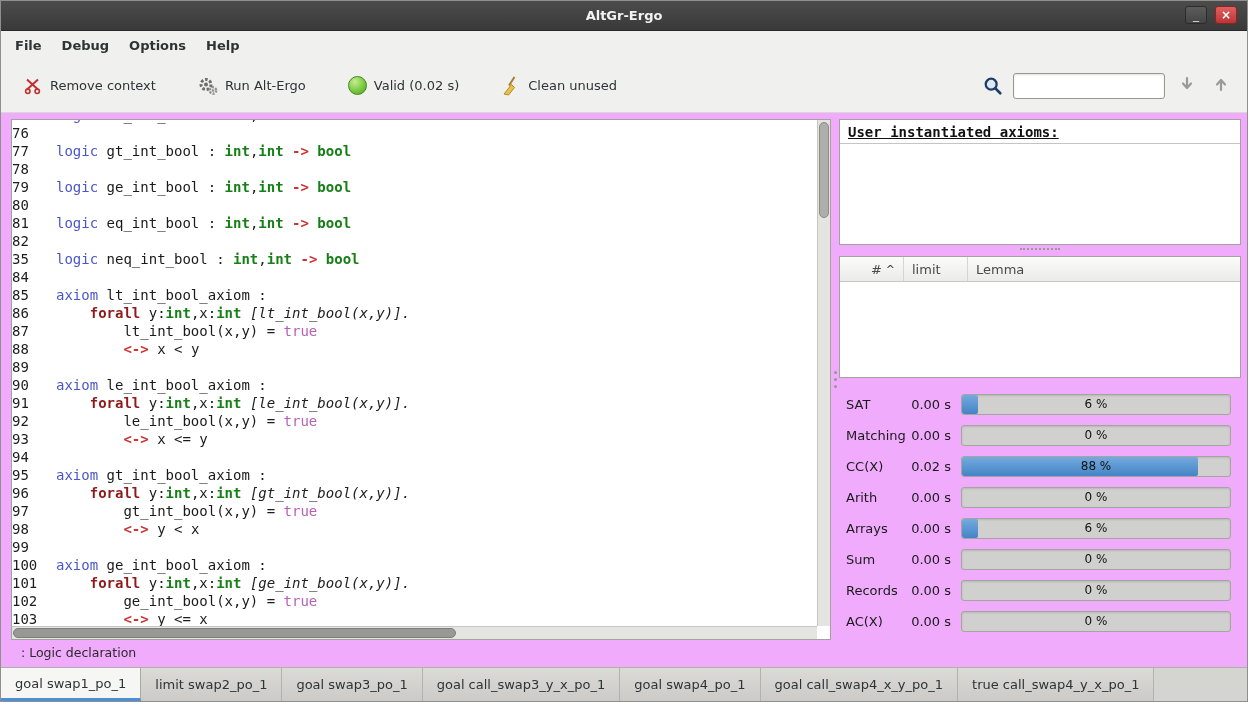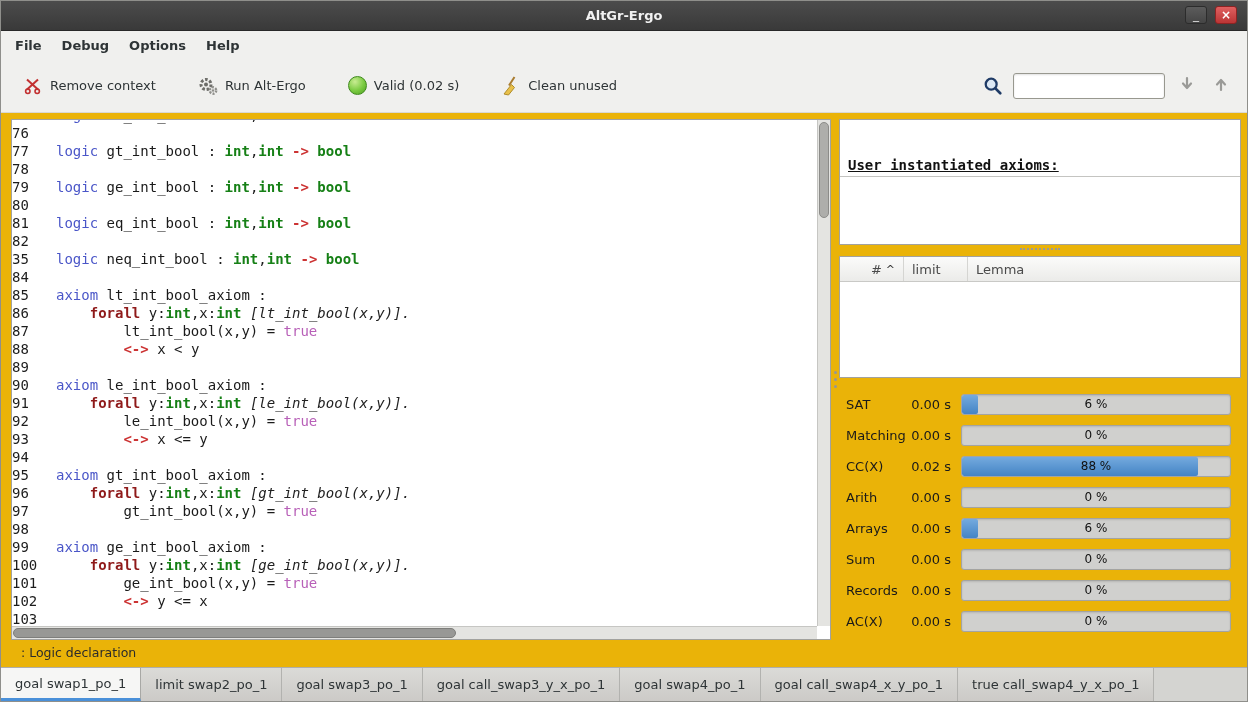--- a/index.html
+++ b/index.html
@@ -1,18 +1,18 @@
 <!DOCTYPE html>
 <html><head>
 <meta charset="utf-8">
 <style>
   * { margin:0; padding:0; box-sizing:border-box; }
   html,body { width:1248px; height:702px; overflow:hidden; }
   body { font-family:"DejaVu Sans","Liberation Sans",sans-serif; font-size:13px; color:#2e3436; background:#ececea; }
-  .window { position:relative; width:1248px; height:702px; background:#eab308; border:1px solid #8f8f8b; }
+  .window { position:relative; width:1248px; height:702px; background:#f0abfc; border:1px solid #8f8f8b; }
 
   
   .titlebar { position:absolute; left:0; top:0; width:100%; height:30px;
     background:linear-gradient(#4c4c4c,#393939); border-bottom:1px solid #282828;
     display:flex; align-items:center; justify-content:center; }
   .title { color:#f2f2f2; font-weight:bold; font-size:13px; }
   .winbtn { position:absolute; top:5px; width:22px; height:18px; border-radius:3px;
     display:flex; align-items:center; justify-content:center; font-size:12px; line-height:1; cursor:default; }
   .winbtn.min { right:40px; background:linear-gradient(#5c5c5c,#454545); border:1px solid #2c2c2c; color:#dcdcdc; }
   .winbtn.close { right:10px; background:linear-gradient(#e06060,#bb3535); border:1px solid #8e2323; color:#fff; font-weight:bold; }
@@ -60,21 +60,21 @@
 
   
   .vsplit { position:absolute; left:830px; top:118px; width:8px; height:521px; display:flex;
     flex-direction:column; align-items:center; justify-content:center; gap:4px; }
   .vsplit i { width:3px; height:3px; border-radius:50%; background:#979793; }
 
   
   .right { position:absolute; left:838px; top:118px; width:402px; height:521px; }
   .axioms { position:absolute; left:0; top:0; width:402px; height:126px; background:#fff; border:1px solid #a2a29e; }
   .ax-title { padding:4px 8px 3px; font:bold 14px "DejaVu Sans Mono","Liberation Mono",monospace;
-    text-decoration:underline; color:#111; border-bottom:1px solid #c4c4c1;margin-top:33px; }
+    text-decoration:underline; color:#111; border-bottom:1px solid #c4c4c1; }
   .ax-body { height:100%; }
   .hsplit { position:absolute; top:129px; left:50%; width:40px; margin-left:-20px; border-top:2px dotted #9a9a96; }
   .ltable { position:absolute; left:0; top:137px; width:402px; height:122px; background:#fff; border:1px solid #a2a29e; }
   .lt-header { display:flex; height:25px; background:linear-gradient(#fbfbfa,#ebebe9); border-bottom:1px solid #c9c9c6; }
   .lt-col { display:flex; align-items:center; padding:0 8px; color:#4a4a4a; border-right:1px solid #d5d5d2; }
   .lt-col.c1 { width:64px; justify-content:flex-end; gap:4px; }
   .lt-col.c2 { width:64px; }
   .lt-col.c3 { flex:1; border-right:none; }
   .sort { font-size:11px; color:#333; }
 
@@ -230,20 +230,21 @@
             <div class="code-line"><span class="tok-pl">        </span><span class="tok-op">&lt;-&gt;</span><span class="tok-pl"> x &lt; y</span></div>
             <div class="code-line"> </div>
             <div class="code-line"><span class="tok-kw">axiom</span><span class="tok-pl"> le_int_bool_axiom :</span></div>
             <div class="code-line"><span class="tok-pl">    </span><span class="tok-fa">forall</span><span class="tok-pl"> y:</span><span class="tok-ty">int</span><span class="tok-pl">,x:</span><span class="tok-ty">int</span><span class="tok-pl"> </span><span class="tok-it">[le_int_bool(x,y)].</span></div>
             <div class="code-line"><span class="tok-pl">        le_int_bool(x,y) = </span><span class="tok-tr">true</span></div>
             <div class="code-line"><span class="tok-pl">        </span><span class="tok-op">&lt;-&gt;</span><span class="tok-pl"> x &lt;= y</span></div>
             <div class="code-line"> </div>
             <div class="code-line"><span class="tok-kw">axiom</span><span class="tok-pl"> gt_int_bool_axiom :</span></div>
             <div class="code-line"><span class="tok-pl">    </span><span class="tok-fa">forall</span><span class="tok-pl"> y:</span><span class="tok-ty">int</span><span class="tok-pl">,x:</span><span class="tok-ty">int</span><span class="tok-pl"> </span><span class="tok-it">[gt_int_bool(x,y)].</span></div>
             <div class="code-line"><span class="tok-pl">        gt_int_bool(x,y) = </span><span class="tok-tr">true</span></div>
+            <div class="code-line"><span class="tok-pl">        </span><span class="tok-op">&lt;-&gt;</span><span class="tok-pl"> y &lt; x</span></div>
             <div class="code-line"> </div>
             <div class="code-line"><span class="tok-kw">axiom</span><span class="tok-pl"> ge_int_bool_axiom :</span></div>
             <div class="code-line"><span class="tok-pl">    </span><span class="tok-fa">forall</span><span class="tok-pl"> y:</span><span class="tok-ty">int</span><span class="tok-pl">,x:</span><span class="tok-ty">int</span><span class="tok-pl"> </span><span class="tok-it">[ge_int_bool(x,y)].</span></div>
             <div class="code-line"><span class="tok-pl">        ge_int_bool(x,y) = </span><span class="tok-tr">true</span></div>
             <div class="code-line"><span class="tok-pl">        </span><span class="tok-op">&lt;-&gt;</span><span class="tok-pl"> y &lt;= x</span></div>
           </div>
       </div>
     </div>
     <div class="vscroll">
       <div class="vthumb"></div>

